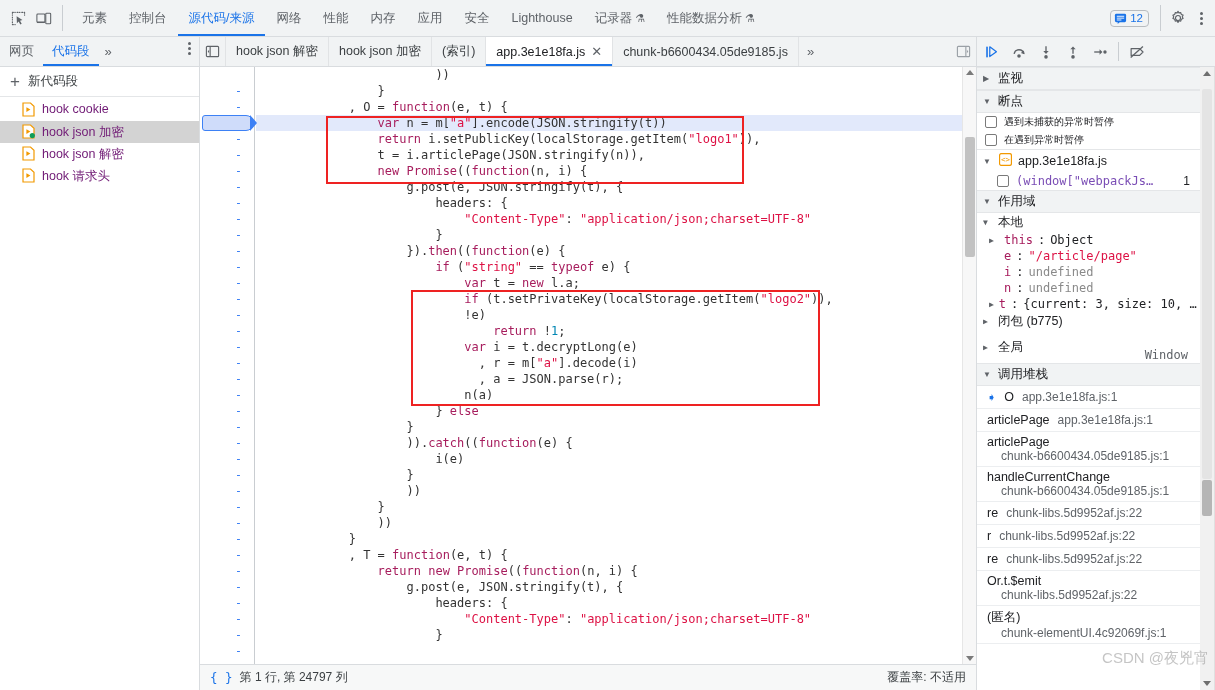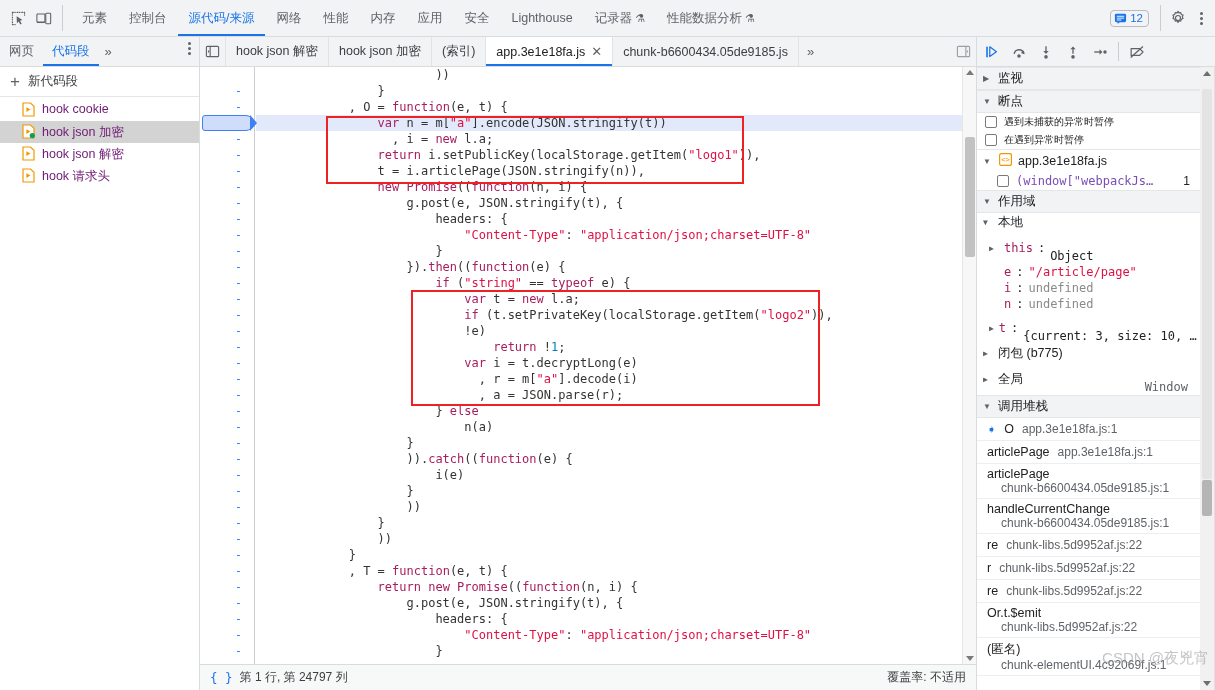--- a/index.html
+++ b/index.html
@@ -192,21 +192,21 @@
              font-family: "DejaVu Sans Mono", monospace; color: #7a4db5;}
   .bp-item .lineno { margin-left:auto; color:#202124; font-family:"Liberation Sans",sans-serif; padding-right:4px;}
   .scope-row {
     display:flex; align-items:center; gap:5px; padding: 1px 6px 1px 12px; font-size: 12px;
     font-family: "DejaVu Sans Mono", monospace; cursor: pointer; white-space: nowrap; overflow: hidden;
   }
   .scope-row.lvl2 { padding-left: 24px; }
   .vname { color: #a71d5d; }
   .vval-str { color: #d14; }
   .vval-undef { color: #8a8a8a; }
-  .vval-obj { color: #202124; margin-top: 16px; }
+  .vval-obj { color: #202124; }
   .scope-cn { font-family: "Liberation Sans", sans-serif; font-size: 12.5px; color:#202124; }
   .scope-right { margin-left:auto; font-family: "DejaVu Sans Mono", monospace; color:#5f6368; padding-right: 6px; margin-top: 16px;}
   .cs-row {
     display: flex; align-items: baseline; gap: 8px; padding: 4px 6px 4px 10px;
     border-bottom: 1px solid #eceef0; font-size: 12.5px; cursor: pointer; min-height: 22px;
   }
   .cs-row.selected { background: #fff; }
   .cs-name { color: #202124; white-space: nowrap; }
   .cs-loc { color: #5f6368; font-size: 12px; white-space: nowrap; }
   .cs-row.wrap { display: block; padding: 3px 6px 3px 10px; }
@@ -482,39 +482,38 @@
             <div class="gln">-</div>
             <div class="gln">-</div>
           </div>
         <div class="exec-marker" id="exec-marker" style="top: 48px;"></div>
         <div class="exec-arrow" id="exec-arrow" style="top: 48px; left: 50px;"></div>
         <div class="code-area" id="code-area">
             <div class="cl"><span class="pl">                        ))</span></div>
             <div class="cl"><span class="pl">                }</span></div>
             <div class="cl"><span class="pl">            , </span><span class="pl">O</span><span class="pl"> = </span><span class="kw">function</span><span class="pl">(e, t) {</span></div>
             <div class="cl exec"><span class="pl">                </span><span class="kw">var</span><span class="pl"> n = m[</span><span class="str">"a"</span><span class="pl">].encode(JSON.stringify(t))</span></div>
-            <div class="cl"><span class="pl">                  , i = </span><span class="kw">new</span><span class="pl"> l.a;</span></div>
             <div class="cl"><span class="pl">                </span><span class="kw">return</span><span class="pl"> i.setPublicKey(localStorage.getItem(</span><span class="str">"logo1"</span><span class="pl">)),</span></div>
             <div class="cl"><span class="pl">                t = i.articlePage(JSON.stringify(n)),</span></div>
             <div class="cl"><span class="pl">                </span><span class="kw">new</span><span class="pl"> </span><span class="fn">Promise</span><span class="pl">((</span><span class="kw">function</span><span class="pl">(n, i) {</span></div>
             <div class="cl"><span class="pl">                    g.post(e, JSON.stringify(t), {</span></div>
             <div class="cl"><span class="pl">                        headers: {</span></div>
             <div class="cl"><span class="pl">                            </span><span class="str">"Content-Type"</span><span class="pl">: </span><span class="str">"application/json;charset=UTF-8"</span></div>
             <div class="cl"><span class="pl">                        }</span></div>
             <div class="cl"><span class="pl">                    }).</span><span class="fn">then</span><span class="pl">((</span><span class="kw">function</span><span class="pl">(e) {</span></div>
             <div class="cl"><span class="pl">                        </span><span class="kw">if</span><span class="pl"> (</span><span class="str">"string"</span><span class="pl"> == </span><span class="kw">typeof</span><span class="pl"> e) {</span></div>
             <div class="cl"><span class="pl">                            </span><span class="kw">var</span><span class="pl"> t = </span><span class="kw">new</span><span class="pl"> l.a;</span></div>
             <div class="cl"><span class="pl">                            </span><span class="kw">if</span><span class="pl"> (t.setPrivateKey(localStorage.getItem(</span><span class="str">"logo2"</span><span class="pl">)),</span></div>
             <div class="cl"><span class="pl">                            !e)</span></div>
             <div class="cl"><span class="pl">                                </span><span class="kw">return</span><span class="pl"> !</span><span class="num">1</span><span class="pl">;</span></div>
             <div class="cl"><span class="pl">                            </span><span class="kw">var</span><span class="pl"> i = t.decryptLong(e)</span></div>
             <div class="cl"><span class="pl">                              , r = m[</span><span class="str">"a"</span><span class="pl">].decode(i)</span></div>
             <div class="cl"><span class="pl">                              , a = JSON.parse(r);</span></div>
+            <div class="cl"><span class="pl">                            n(a)</span></div>
             <div class="cl"><span class="pl">                        } </span><span class="kw">else</span></div>
-            <div class="cl"><span class="pl">                            n(a)</span></div>
             <div class="cl"><span class="pl">                    }</span></div>
             <div class="cl"><span class="pl">                    )).</span><span class="fn">catch</span><span class="pl">((</span><span class="kw">function</span><span class="pl">(e) {</span></div>
             <div class="cl"><span class="pl">                        i(e)</span></div>
             <div class="cl"><span class="pl">                    }</span></div>
             <div class="cl"><span class="pl">                    ))</span></div>
             <div class="cl"><span class="pl">                }</span></div>
             <div class="cl"><span class="pl">                ))</span></div>
             <div class="cl"><span class="pl">            }</span></div>
             <div class="cl"><span class="pl">            , </span><span class="pl">T</span><span class="pl"> = </span><span class="kw">function</span><span class="pl">(e, t) {</span></div>
             <div class="cl"><span class="pl">                </span><span class="kw">return</span><span class="pl"> </span><span class="kw">new</span><span class="pl"> </span><span class="fn">Promise</span><span class="pl">((</span><span class="kw">function</span><span class="pl">(n, i) {</span></div>

